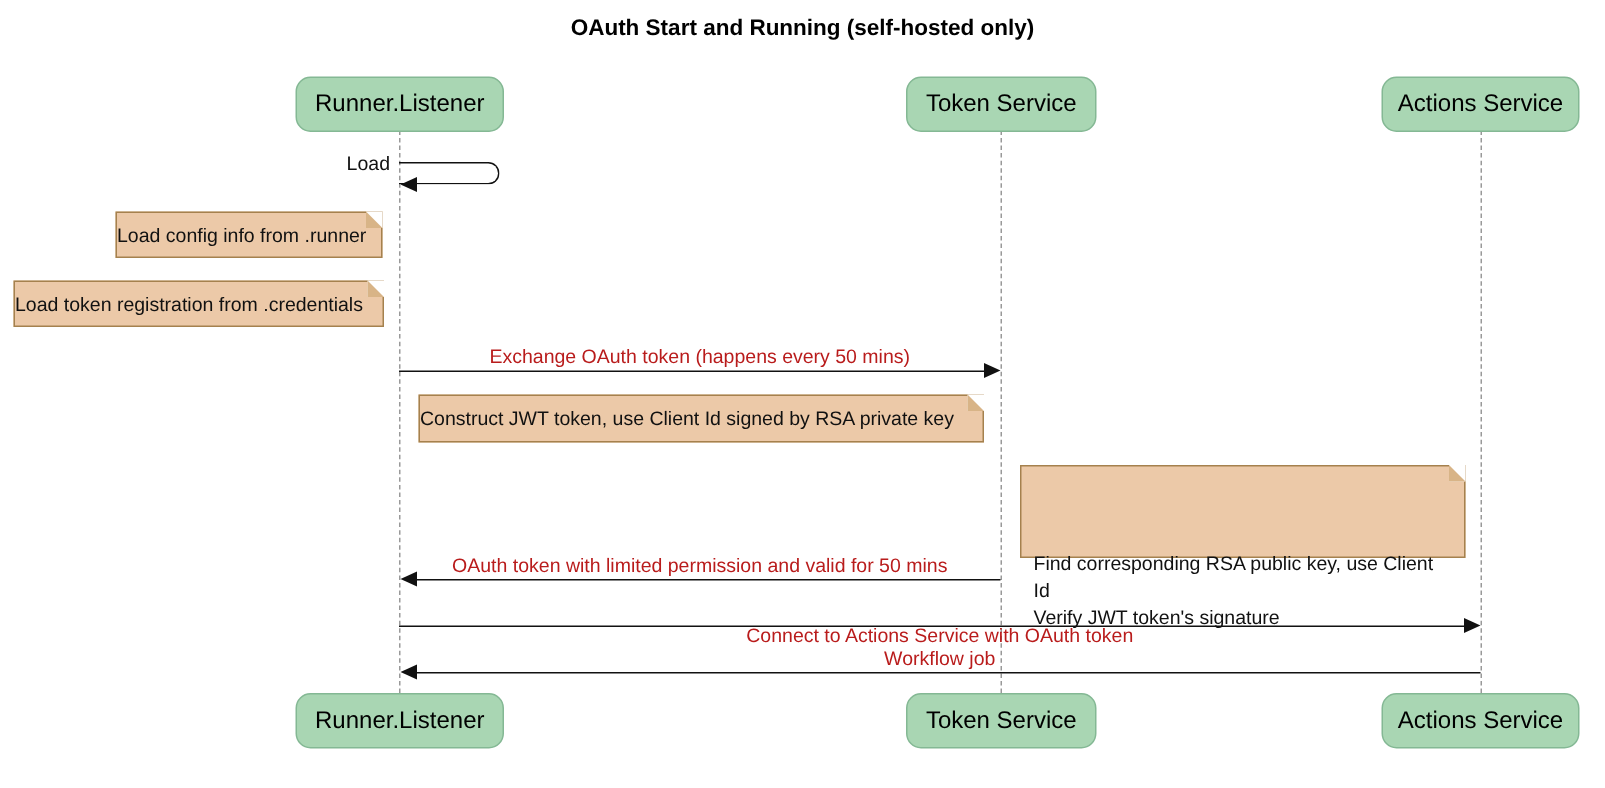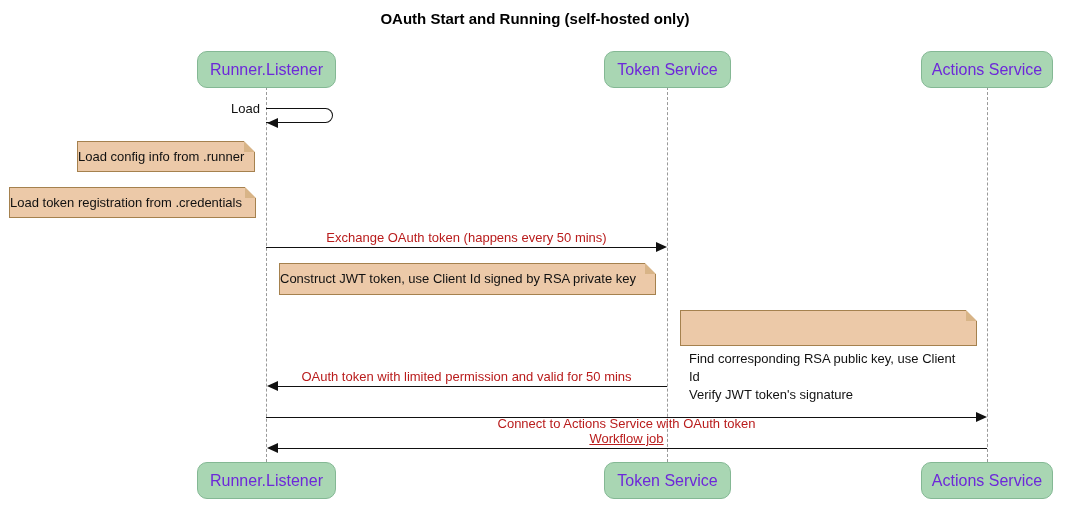--- a/index.html
+++ b/index.html
@@ -39,21 +39,21 @@
   .actor {
     position: absolute;
     height: 37px;
     background: #a9d6b3;
     border: 1px solid #84b894;
     border-radius: 10px;
     display: flex;
     align-items: center;
     justify-content: center;
     font-size: 16px;
-    color: #6d28d9;
+    color: #000000;
   }
   .actor.top { top: 51px; }
   .actor.bottom { top: 462px; }
   .actor.a1 { left: 197px; width: 139px; }
   .actor.a2 { left: 604px; width: 127px; }
   .actor.a3 { left: 921px; width: 132px; }
 
   .note {
     position: absolute;
     background: #ecc9a8;
@@ -69,22 +69,22 @@
     right: -1px;
     width: 0;
     height: 0;
     border-top: 11px solid #ffffff;
     border-left: 11px solid #d8b487;
   }
   .note.n1 { left: 77px;  top: 141px; width: 178px; height: 31px; }
   .note.n2 { left: 9px;   top: 187px; width: 247px; height: 31px; }
   .note.n3 { left: 279px; top: 263px; width: 377px; height: 32px; }
   .note.n4 {
-    left: 680px; top: 310px; width: 297px; height: 36px;
-    text-align: left; line-height: 18px; padding: 3px 8px;
+    left: 680px; top: 310px; width: 297px; height: 62px;
+    text-align: left; line-height: 18px; padding: 20px 8px;
     white-space: pre-line;
   }
 
   .msg-label {
     position: absolute;
     font-size: 13px;
     height: 16px;
     line-height: 16px;
     text-align: center;
     color: #b91c1c;
@@ -172,21 +172,21 @@
   </div>
 
   <div class="msg-label" style="left:266px; top:369px; width:401px;">OAuth token with limited permission and valid for 50 mins</div>
   <div class="msg-line" style="left:275px; top:386px; width:392px;"></div>
   <div class="arrowhead left" style="left:267px; top:381px;"></div>
 
   <div class="msg-label" style="left:266px; top:416px; width:721px;">Connect to Actions Service with OAuth token</div>
   <div class="msg-line" style="left:266px; top:417px; width:712px;"></div>
   <div class="arrowhead right" style="left:976px; top:412px;"></div>
 
-  <div class="msg-label" style="left:266px; top:431px; width:721px;text-decoration:underline;">Workflow job</div>
+  <div class="msg-label" style="left:266px; top:431px; width:721px;">Workflow job</div>
   <div class="msg-line" style="left:275px; top:448px; width:712px;"></div>
   <div class="arrowhead left" style="left:267px; top:443px;"></div>
 
   <div class="actor bottom a1">
     <span>Runner.Listener</span>
   </div>
   <div class="actor bottom a2">
     <span>Token Service</span>
   </div>
   <div class="actor bottom a3">

